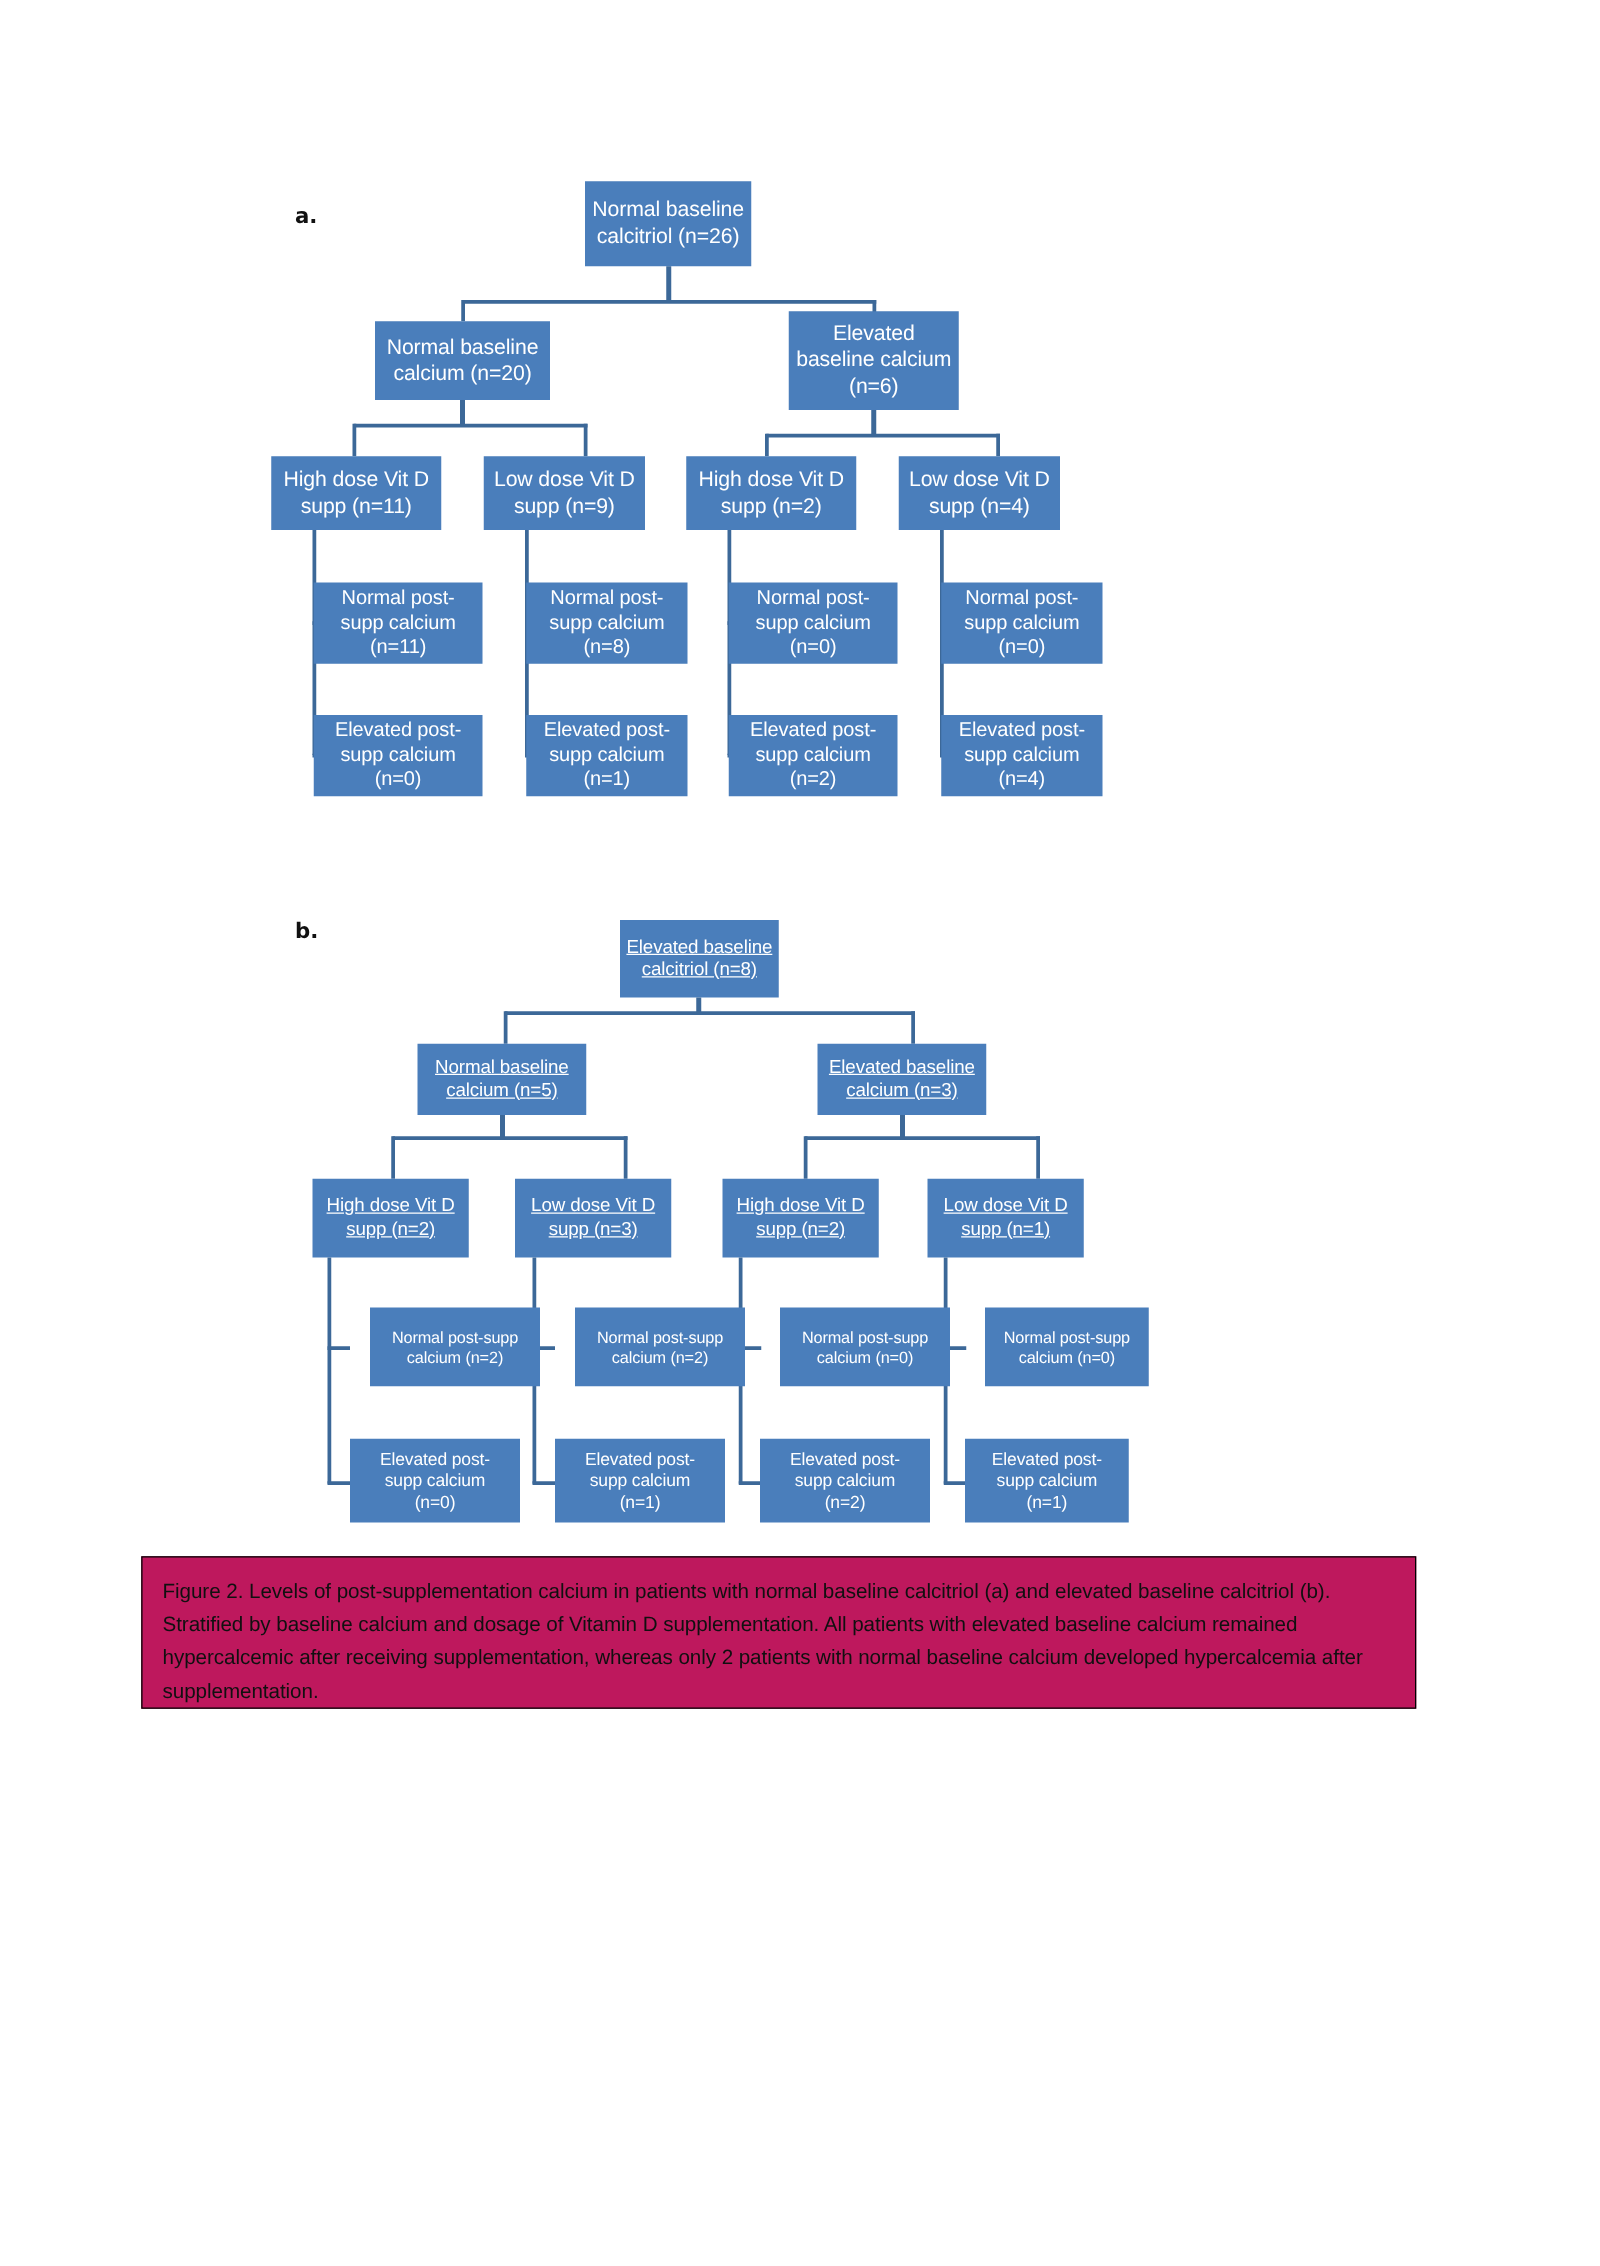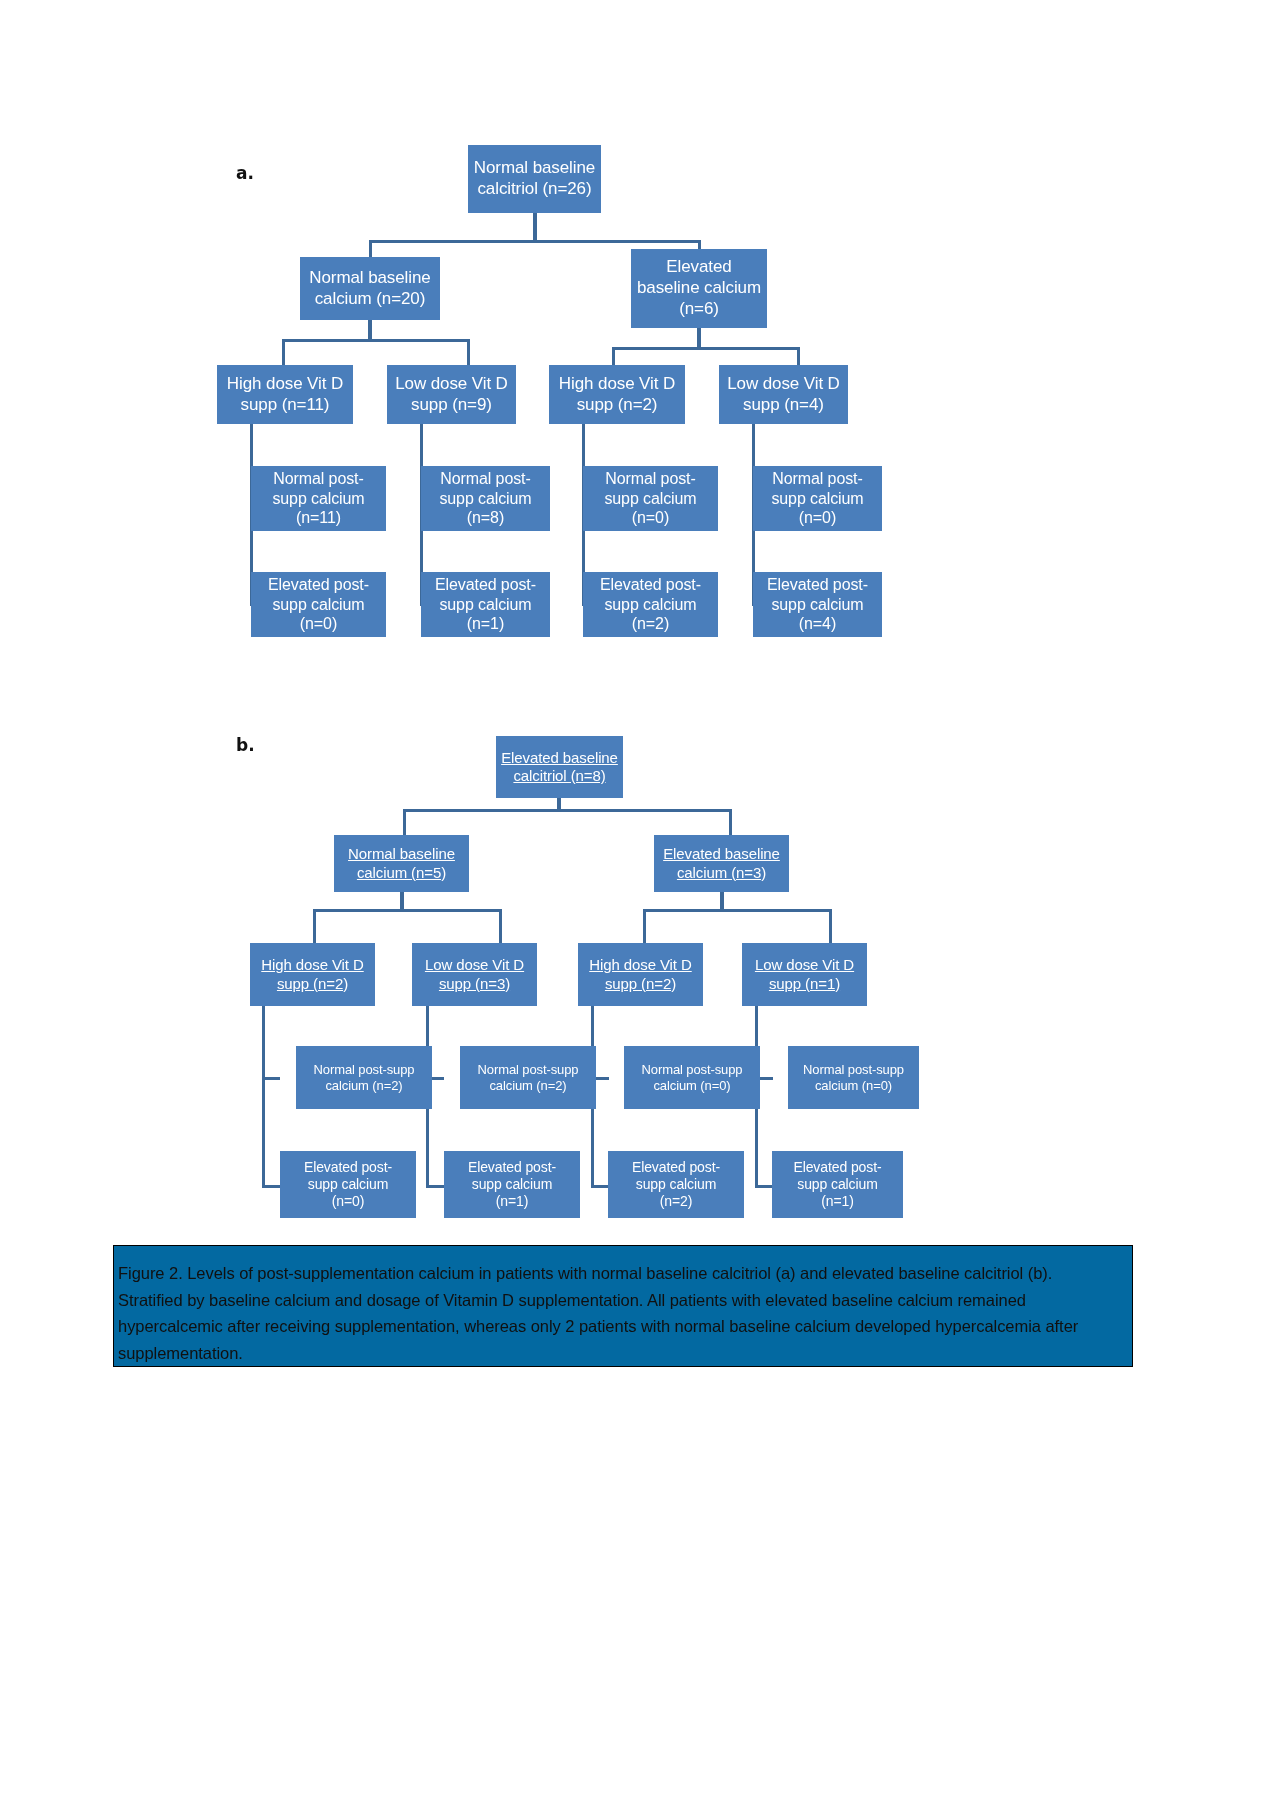--- a/index.html
+++ b/index.html
@@ -63,22 +63,22 @@
 
   
   #caption-box {
     position: absolute;
     left: 113px;
     top: 1245px;
     width: 1020px;
     height: 122px;
     border: 1.5px solid #000000;
     box-sizing: border-box;
-    padding: 14px 18px 10px 4px;
-    background: #0369a1;
+    padding: 14px 18px 10px 16px;
+    background: #be185d;
   }
   #caption-text {
     font-family: "Liberation Sans", sans-serif;
     font-size: 16.5px;
     line-height: 1.62;
     color: #101010;
     text-align: left;
     letter-spacing: -0.05px;
   }
 </style>

